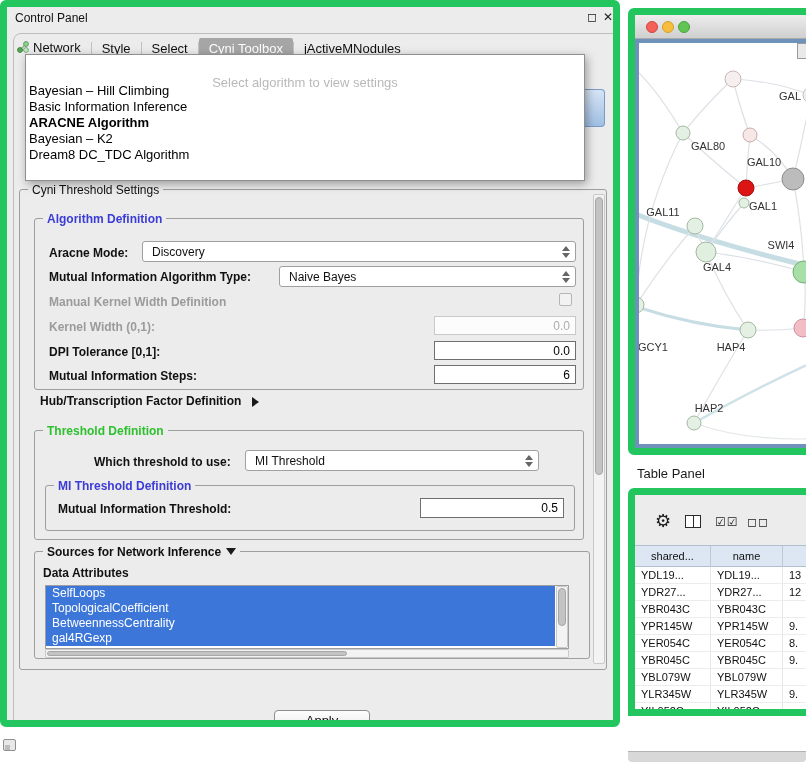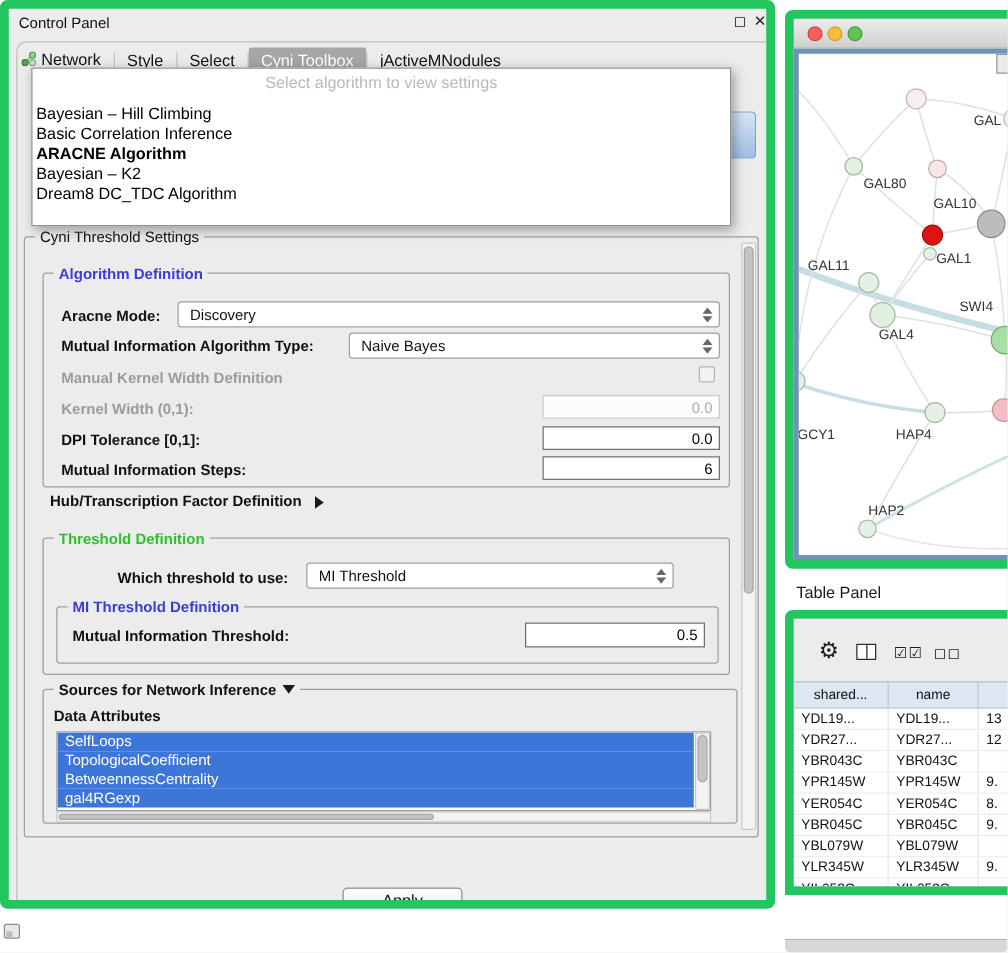--- a/index.html
+++ b/index.html
@@ -15,21 +15,21 @@
 
 
 .tabsrow{position:absolute;left:0;width:100%;text-align:left;white-space:nowrap}
 .tab{display:inline-block;font-size:13px;padding:3px 10px;color:#111;vertical-align:middle;border-radius:2px}
 .tab.active{background:#a6a6a6;color:#fff}
 .tabsep{display:inline-block;width:1px;height:13px;background:#c2c2c2;vertical-align:middle}
 .neticon{display:inline-block;vertical-align:-1px;margin-right:4px}
 
 
 .popup{position:absolute;background:#fff;border:1px solid #8f8f8f;box-shadow:2px 3px 9px rgba(0,0,0,.35);z-index:9}
-.dd-ph{color:#b9b9b9;font-size:13px;text-align:center;padding-top:3px}
+.dd-ph{color:#b9b9b9;font-size:13px;text-align:center;padding-top:20px}
 .dd-item{font-size:13px;height:16px;line-height:16px;padding-left:3px;color:#000}
 .dd-item.sel{font-weight:bold}
 .combo-frag{position:absolute;z-index:2;border:1px solid #7a9cc4;border-left:none;border-radius:0 4px 4px 0;background:linear-gradient(#d6e4f6,#9fbfe2)}
 
 
 .groupbox{position:absolute;border:1px solid #9e9e9e;border-radius:3px}
 .gtitle{position:absolute;top:-8px;left:8px;background:#ececec;padding:0 4px;font-size:12px;white-space:nowrap}
 .gtitle .tx{vertical-align:middle}
 .c-black{color:#111}.c-blue{color:#3b3bd6;font-weight:bold}.c-green{color:#2fc02f;font-weight:bold}.c-bold{font-weight:bold}
 
@@ -100,21 +100,21 @@
               <circle cx="9" cy="9" r="2.4" fill="#c4e8c4" stroke="#7cab7c"></circle>
             </svg></span><span>Network</span></span><span class="tabsep"></span><span class="tab">Style</span><span class="tabsep"></span><span class="tab">Select</span><span class="tabsep"></span><span class="tab active">Cyni Toolbox</span><span class="tabsep"></span><span class="tab">jActiveMNodules</span>
     </div>
 
     <div class="combo-frag" style="left:576px;top:82px;width:22px;height:38px"></div>
 
     <div class="popup" style="left:18px;top:47px;width:560px;height:127px">
       <div class="dd-ph">Select algorithm to view settings</div>
       <div class="abs" style="left:0;top:28px;right:0">
           <div class="dd-item">Bayesian – Hill Climbing</div>
-          <div class="dd-item">Basic Correlation Inference</div>
+          <div class="dd-item">Basic Information Inference</div>
           <div class="dd-item sel">ARACNE Algorithm</div>
           <div class="dd-item">Bayesian – K2</div>
           <div class="dd-item">Dream8 DC_TDC Algorithm</div>
         </div>
     </div>
 
     <div class="groupbox" style="left:12px;top:182px;width:588px;height:481px">
       <span class="gtitle c-black"><span class="tx">Cyni Threshold Settings</span></span>
 
       <div class="strack" style="right:1px;top:4px;width:12px;height:470px">

